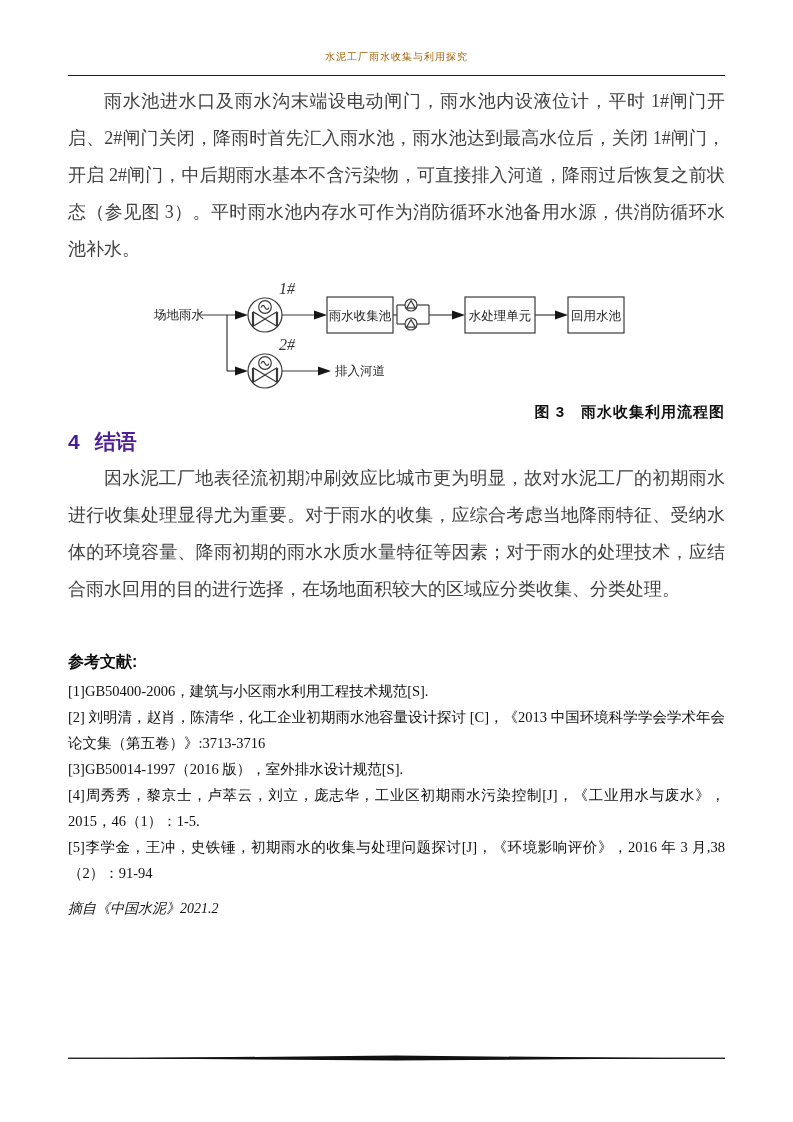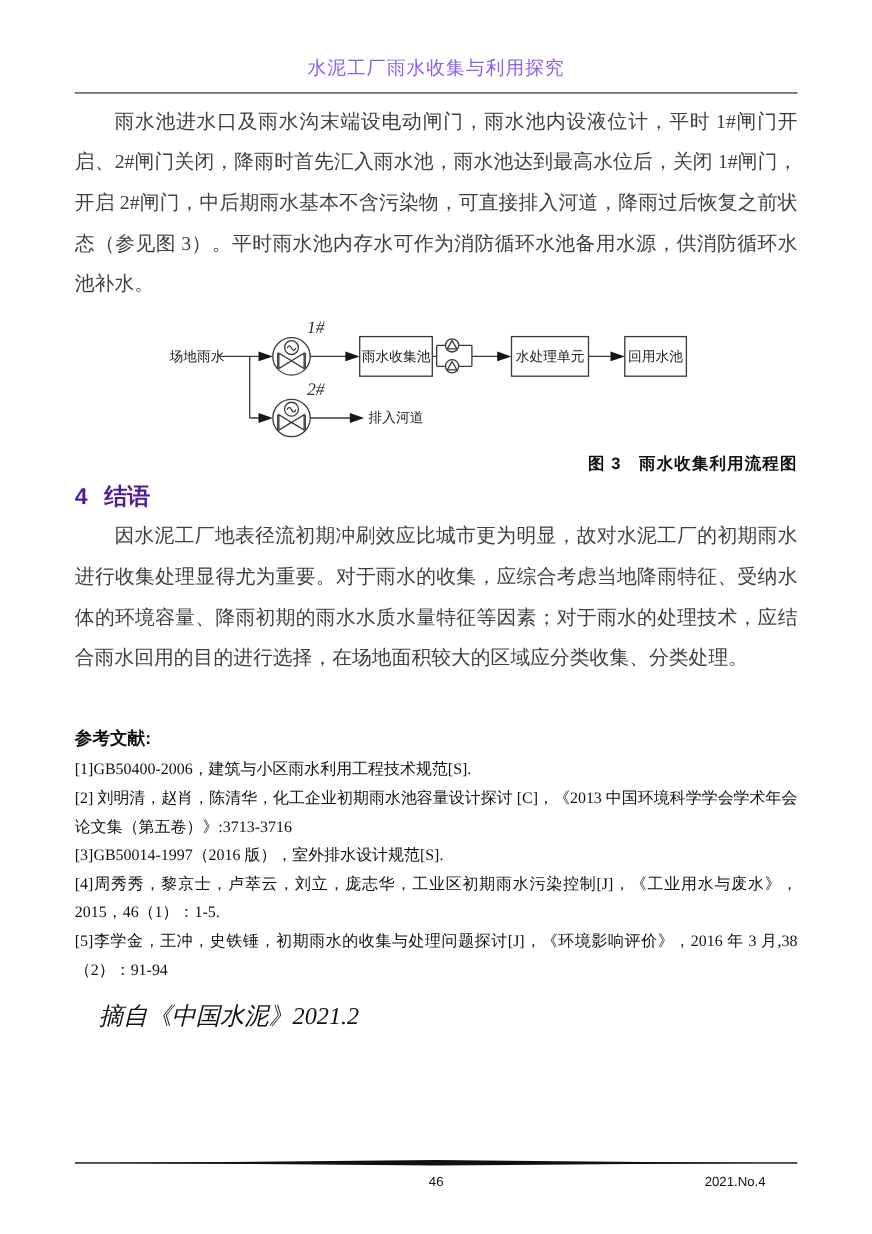--- a/index.html
+++ b/index.html
@@ -5,21 +5,21 @@
   html,body { margin:0; padding:0; background:#ffffff; }
   .page {
     position:relative; width:793px; height:1122px; background:#ffffff;
     font-family:"Liberation Serif","DejaVu Serif",serif; color:#121212;
     overflow:hidden;
   }
   .content { margin:0 68px; width:657px; }
 
   .header { text-align:center; padding-top:50px; padding-bottom:11px;
     border-bottom:1.5px solid #1c1c1c; }
-  .header-title { font-size:17px; letter-spacing:1px; color:#8b5cf6; }
+  .header-title { font-size:10px; letter-spacing:1px; color:#a16207; }
 
   p.body-text { margin:0; font-size:18px; line-height:37px;
     text-align:justify; text-indent:2em; color:#404040; }
   p.first { margin-top:7px; }
 
   .figure { margin-top:8px; }
   .figure svg { display:block; }
   .figure-caption { text-align:right; margin-top:2px;
     font-family:"Liberation Sans","DejaVu Sans",sans-serif;
     font-weight:bold; font-size:15px; letter-spacing:1px; color:#111; }
@@ -28,21 +28,21 @@
     font-family:"Liberation Sans","DejaVu Sans",sans-serif;
     font-weight:bold; font-size:21px; color:#4c1d95; }
   .section-heading .num { margin-right:15px; }
 
   .ref-heading { margin-top:44px;
     font-family:Liberation Sans, sans-serif;
     font-weight:bold; font-size:16px; color:#0d0d0d; }
   .ref-list { margin-top:5px; }
   .ref-item { font-size:14.5px; line-height:26px; text-align:justify; color:#101010; }
 
-  .source-note { margin-top:14px; font-style:italic; font-size:22px; color:#101010;margin-left:22px; }
+  .source-note { margin-top:14px; font-style:italic; font-size:14px; color:#101010; }
 
   .footer { position:absolute; top:1048px; left:68px; width:657px; }
   .footer-row { position:relative; height:18px; margin-top:1px;
     font-family:"Liberation Sans","DejaVu Sans",sans-serif; font-size:12px; color:#111; }
   .footer-page { position:absolute; left:0; right:0; text-align:center; }
   .footer-issue { position:absolute; right:29px; top:0; }
 
   svg text { font-family:"Liberation Serif","DejaVu Serif",serif; fill:#222; }
   .dline { stroke:#3a3a3a; stroke-width:1.2; fill:none; }
   .dbox  { stroke:#3a3a3a; stroke-width:1.2; fill:none; }
@@ -152,18 +152,14 @@
       </div>
 
     <div class="source-note">摘自《中国水泥》2021.2</div>
   </div>
 
   <div class="footer">
     <svg width="657" height="7" viewBox="0 0 657 7">
       <rect x="0" y="2.6" width="657" height="1.3" fill="#111"></rect>
       <polygon points="40,3.2 328,0.6 617,3.2 328,5.6" fill="#111"></polygon>
     </svg>
-    <div class="footer-row">
-      <span class="footer-page">46</span>
-      <span class="footer-issue">2021.No.4</span>
-    </div>
   </div>
 </div>
 
 </body></html>

